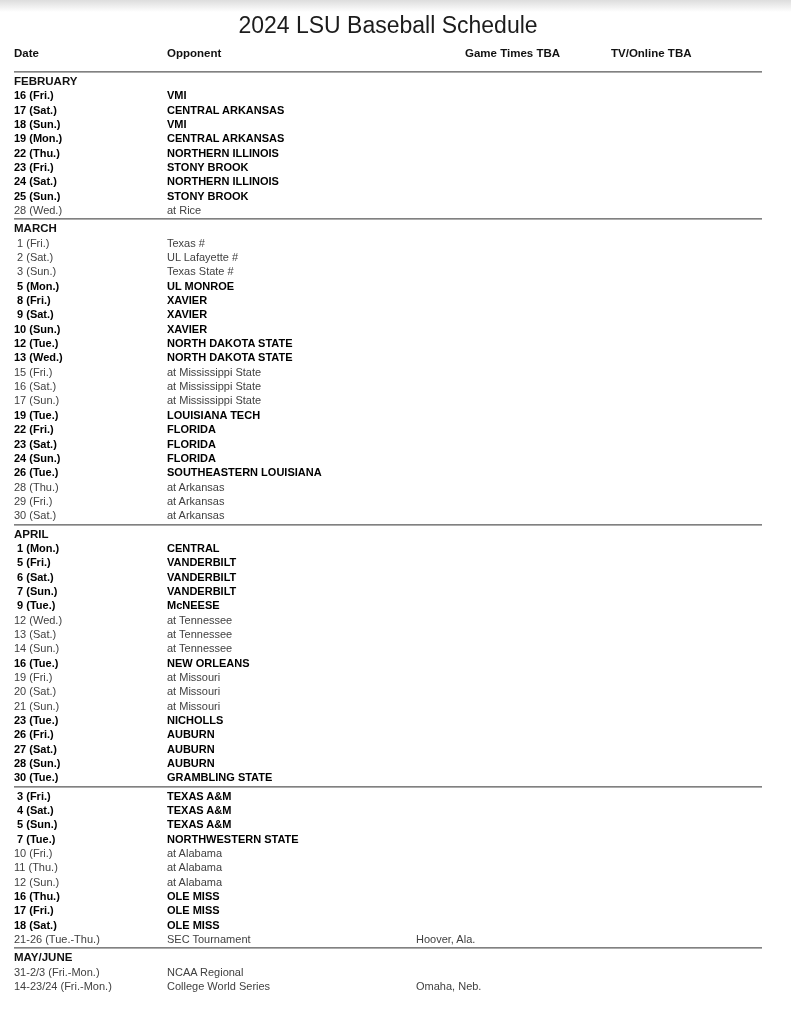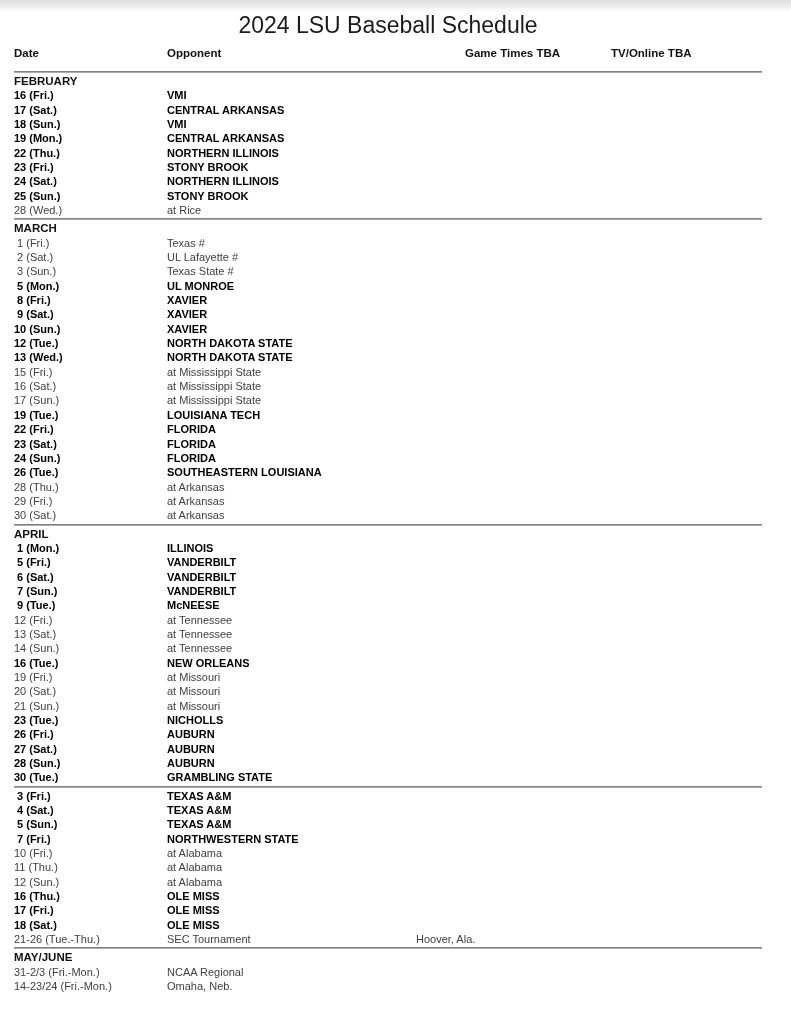--- a/index.html
+++ b/index.html
@@ -255,21 +255,21 @@
       <div class="game-row">
         <span class="cell-date">30 (Sat.)</span>
         <span>at Arkansas</span>
         <span></span>
         <span></span>
       </div>
       <div class="divider"></div>
       <div class="month-title">APRIL</div>
       <div class="game-row home">
         <span class="cell-date"> 1 (Mon.)</span>
-        <span>ILLINOIS</span>
+        <span>CENTRAL</span>
         <span></span>
         <span></span>
       </div>
       <div class="game-row home">
         <span class="cell-date"> 5 (Fri.)</span>
         <span>VANDERBILT</span>
         <span></span>
         <span></span>
       </div>
       <div class="game-row home">
@@ -284,21 +284,21 @@
         <span></span>
         <span></span>
       </div>
       <div class="game-row home">
         <span class="cell-date"> 9 (Tue.)</span>
         <span>McNEESE</span>
         <span></span>
         <span></span>
       </div>
       <div class="game-row">
-        <span class="cell-date">12 (Fri.)</span>
+        <span class="cell-date">12 (Wed.)</span>
         <span>at Tennessee</span>
         <span></span>
         <span></span>
       </div>
       <div class="game-row">
         <span class="cell-date">13 (Sat.)</span>
         <span>at Tennessee</span>
         <span></span>
         <span></span>
       </div>
@@ -375,21 +375,21 @@
         <span></span>
         <span></span>
       </div>
       <div class="game-row home">
         <span class="cell-date"> 5 (Sun.)</span>
         <span>TEXAS A&amp;M</span>
         <span></span>
         <span></span>
       </div>
       <div class="game-row home">
-        <span class="cell-date"> 7 (Fri.)</span>
+        <span class="cell-date"> 7 (Tue.)</span>
         <span>NORTHWESTERN STATE</span>
         <span></span>
         <span></span>
       </div>
       <div class="game-row">
         <span class="cell-date">10 (Fri.)</span>
         <span>at Alabama</span>
         <span></span>
         <span></span>
       </div>
@@ -432,18 +432,19 @@
       <div class="divider"></div>
       <div class="month-title">MAY/JUNE</div>
       <div class="game-row">
         <span class="cell-date">31-2/3 (Fri.-Mon.)</span>
         <span>NCAA Regional</span>
         <span></span>
         <span></span>
       </div>
       <div class="game-row">
         <span class="cell-date">14-23/24 (Fri.-Mon.)</span>
+        <span>College World Series</span>
         <span>Omaha, Neb.</span>
         <span></span>
       </div>
     </div>
 
 </div>
 
 </body></html>

